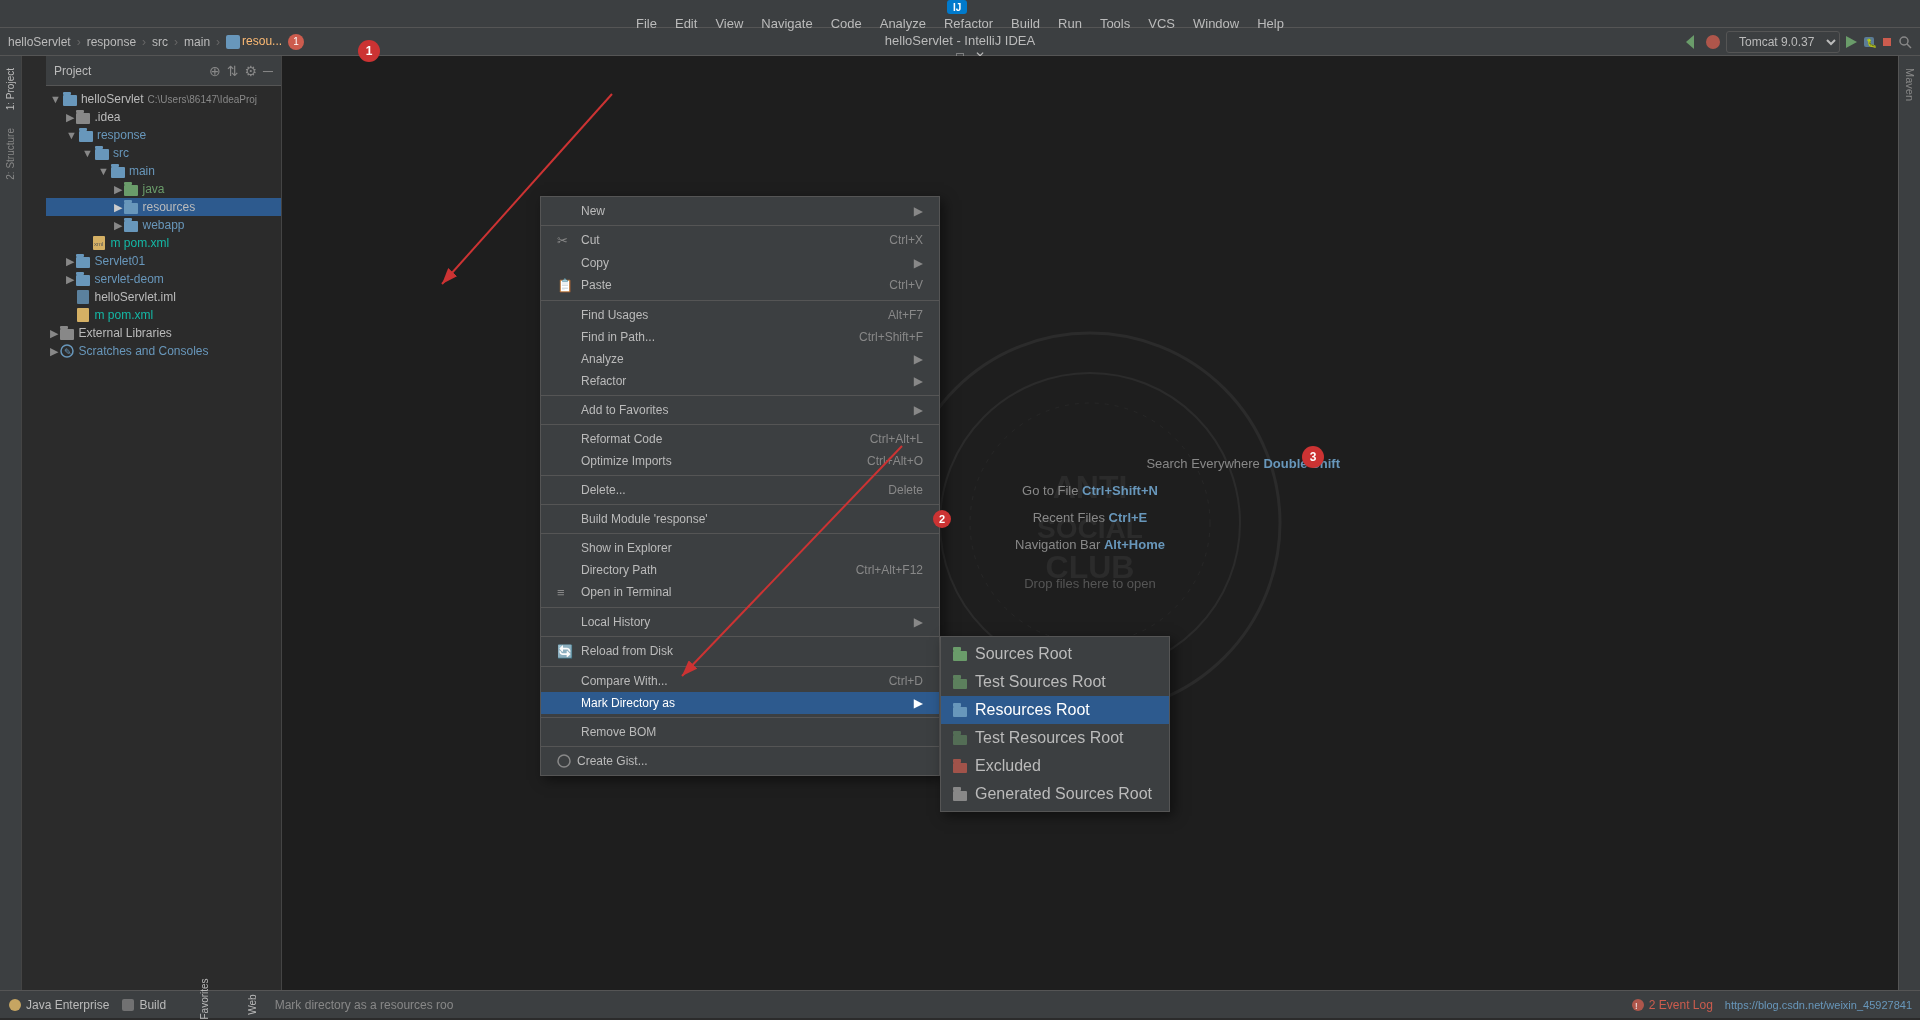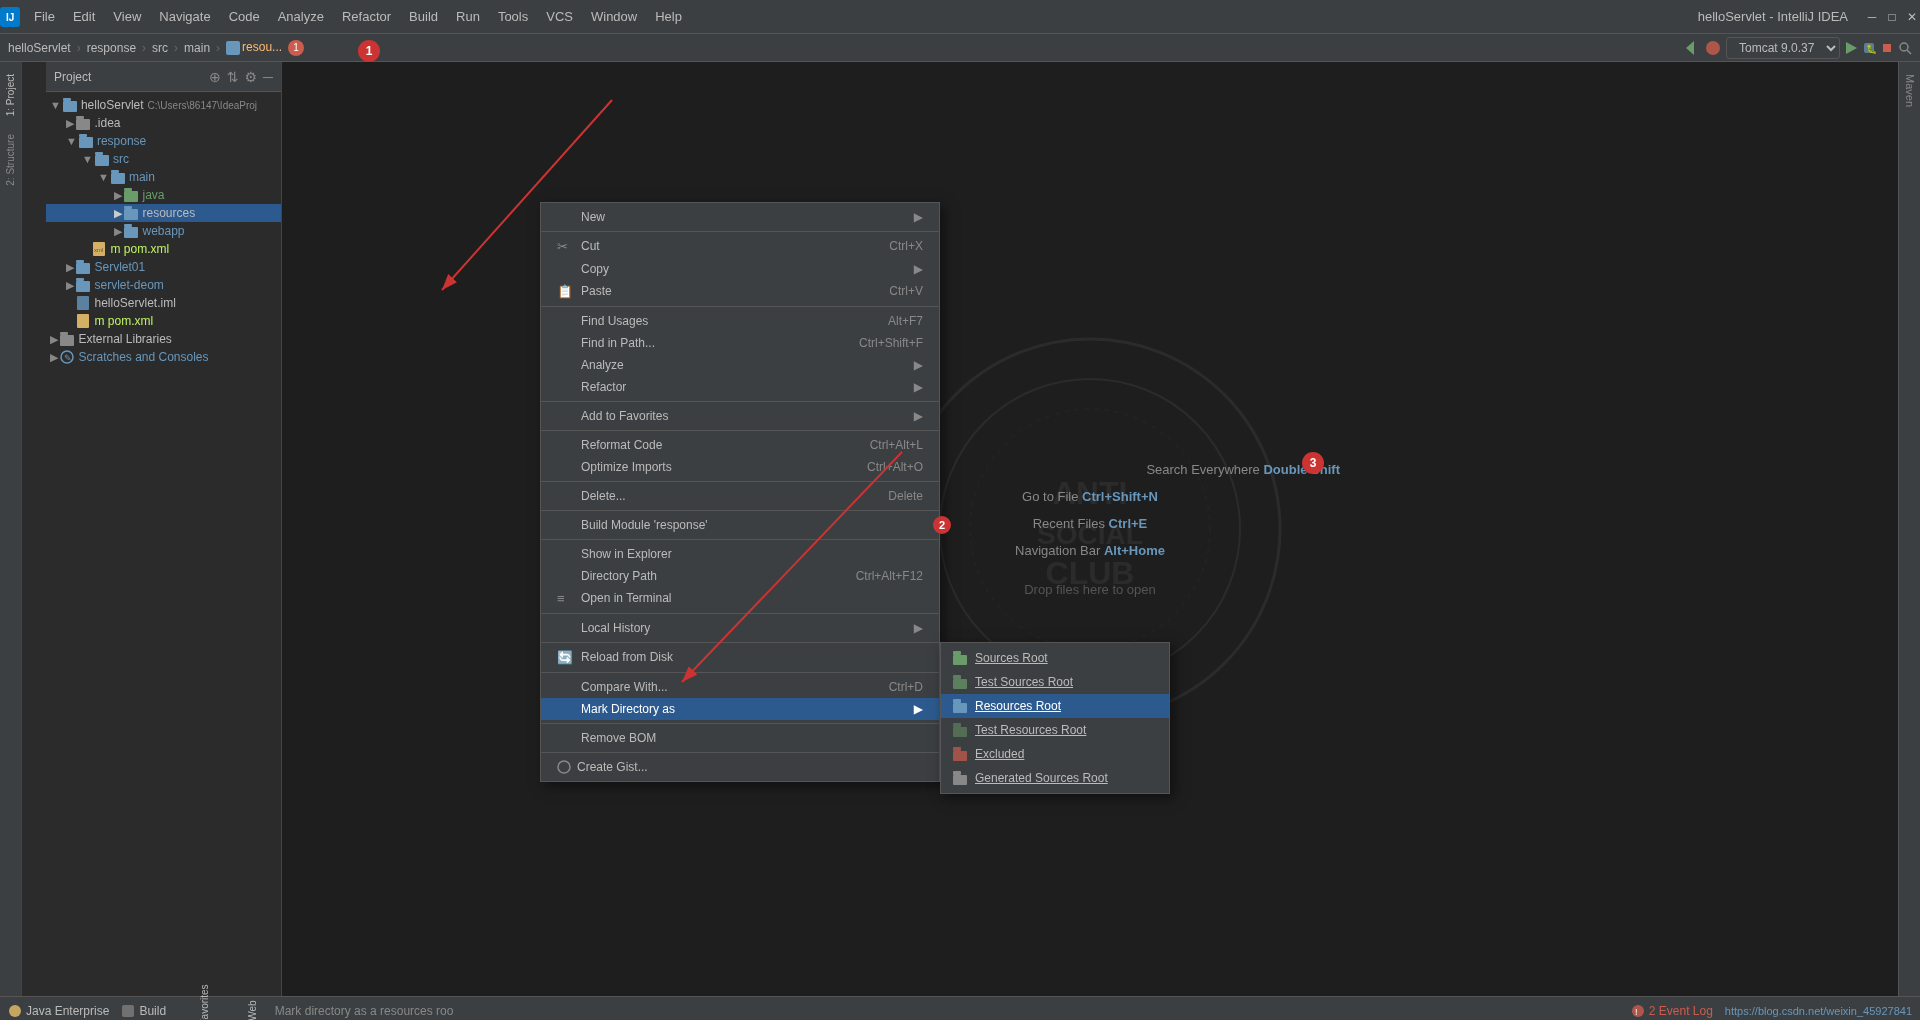--- a/index.html
+++ b/index.html
@@ -9,26 +9,27 @@
       background: #2b2b2b;
       font-family: 'Segoe UI', Arial, sans-serif;
       font-size: 13px;
       color: #bbbbbb;
       overflow: hidden;
       position: relative;
     }
 
     
     #titlebar {
-      height: 34px;
+      height: 28px;
       background: #3c3f41;
       display: flex;
       align-items: center;
-      padding: 0 0;
+      padding: 0 13px;
       border-bottom: 1px solid #555;
+      flex-direction: column;
     }
     #titlebar .app-icon {
       width: 20px; height: 20px; margin-right: 6px;
       background: #007acc; border-radius: 3px;
       display: flex; align-items: center; justify-content: center;
       color: white; font-size: 10px; font-weight: bold;
     }
     #titlebar .menu-items {
       display: flex; gap: 2px; flex: 1;
     }
@@ -129,21 +130,21 @@
       align-items: center;
       padding: 2px 4px;
       cursor: pointer;
       white-space: nowrap;
     }
     .tree-item.selected { background: #2d5a8e; }
     .tree-arrow { color: #888; margin-right: 2px; font-size: 11px; }
     .tree-label { font-size: 12px; }
     .tree-label.folder { color: #6897bb; }
     .tree-label.file { color: #bbbbbb; }
-    .tree-label.pom { color: #bef264; }
+    .tree-label.pom { color: #14b8a6; }
 
     
     #content-area {
       flex: 1;
       background: #1e1e1e;
       position: relative;
       overflow: hidden;
     }
 
     
@@ -220,23 +221,22 @@
       padding: 3px 0;
     }
     .sub-item {
       display: flex;
       align-items: center;
       padding: 5px 12px;
       cursor: pointer;
     }
     .sub-item.active { background: #2d5a8e; }
     .sub-item .sub-label {
-      font-size: 12px;
+      font-size: 16px;
       color: #bbbbbb;
-      text-decoration: underline;
     }
 
     
     #right-tabs {
       width: 22px;
       background: #3c3f41;
       border-left: 1px solid #555;
       display: flex;
       flex-direction: column;
       align-items: center;

